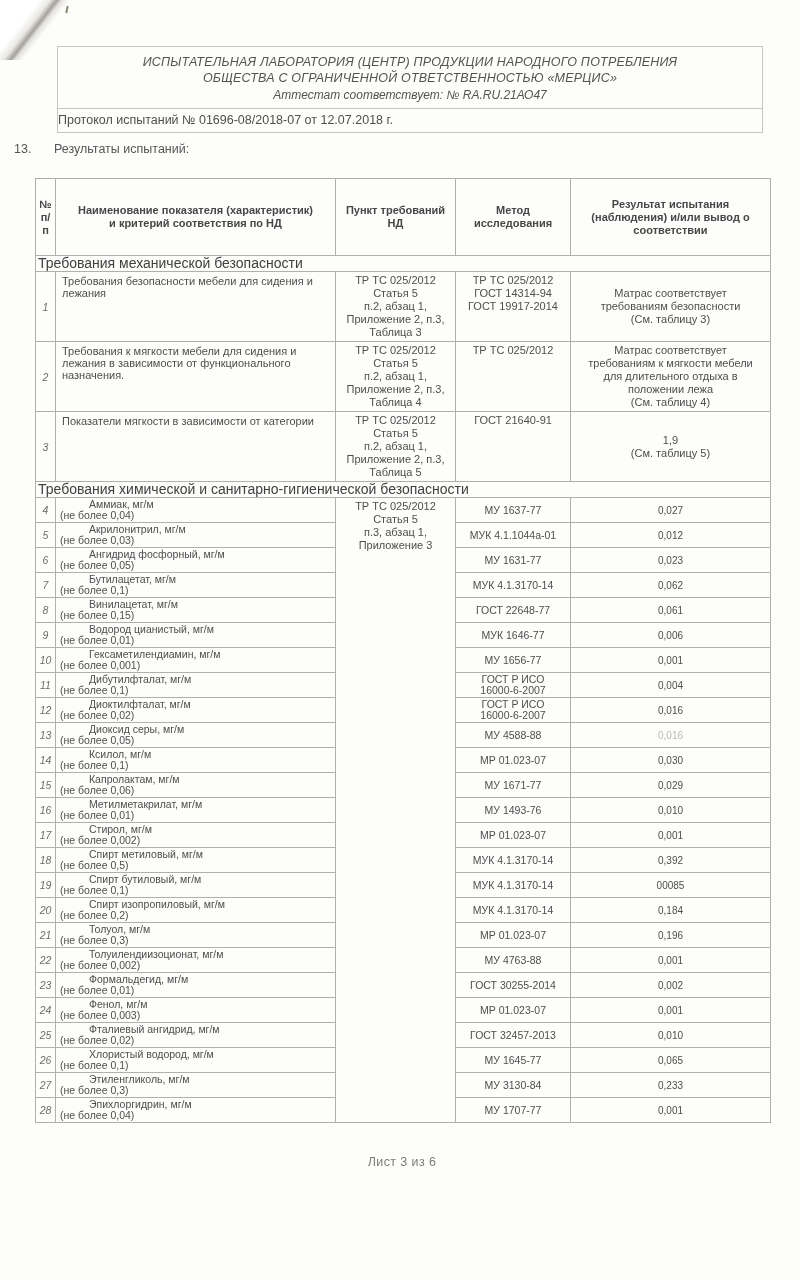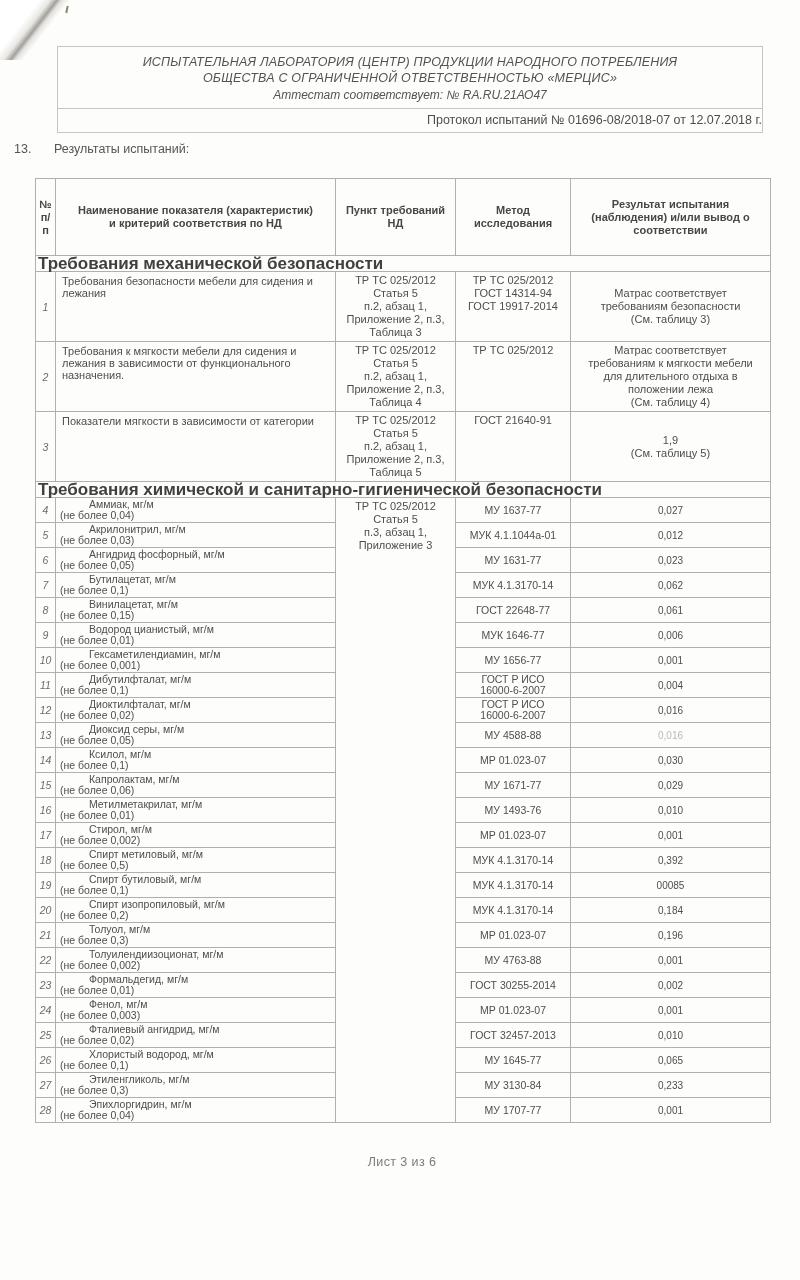--- a/index.html
+++ b/index.html
@@ -12,37 +12,37 @@
     position:absolute;left:0;top:0;width:70px;height:60px;
     background:linear-gradient(128deg,#ffffff 34%,#e9e8e4 43%,#a3a19b 49%,#e3e2de 53%,rgba(255,255,255,0) 60%);
   }
   .speck{position:absolute;left:66px;top:6px;width:2px;height:7px;background:#6b6b4e;transform:rotate(12deg);opacity:.8;}
 
   
   .hdr-box{position:absolute;left:57px;top:46px;width:704px;border:1px solid #c7c5bf;background:#fdfdfb;}
   .hdr-top{padding:7px 14px 5px;text-align:center;font-style:italic;color:#555351;}
   .hdr-line{font-size:12.5px;line-height:16px;letter-spacing:.2px;}
   .hdr-line3{font-size:12px;line-height:16px;margin-top:1px;}
-  .hdr-protocol{border-top:1px solid #c7c5bf;text-align:right;font-size:12.5px;color:#504e4c;padding:4px 0 5px;}
+  .hdr-protocol{border-top:1px solid #c7c5bf;text-align:left;font-size:12.5px;color:#504e4c;padding:4px 0 5px;}
 
   .results-caption{position:absolute;left:14px;top:142px;font-size:12.5px;color:#555;}
   .results-caption .no{display:inline-block;width:40px;}
 
   
   table.results{
     position:absolute;left:35px;top:178px;width:735px;
     border-collapse:collapse;table-layout:fixed;background:transparent;
   }
   table.results th, table.results td{border:1px solid #b3b0aa;}
   table.results th{
     font-weight:bold;font-size:11px;line-height:13px;color:#474747;
     text-align:center;vertical-align:middle;height:72px;white-space:pre-line;padding:2px;
   }
   td.section-td{
-    font-weight:bold;font-size:17px;color:#404040;padding:1px 2px;line-height:13px;
+    font-weight:normal;font-size:14px;color:#404040;padding:1px 2px;line-height:13px;
   }
   td.num{font-style:italic;text-align:center;font-size:10.5px;color:#6c6c6c;vertical-align:middle;}
   td.name-m{font-size:11px;line-height:12px;vertical-align:top;padding:3px 6px 2px 6px;}
   td.clause, td.method-m{
     text-align:center;font-size:11px;line-height:13px;vertical-align:top;
     padding:2px 1px;white-space:pre-line;
   }
   td.result-m{
     text-align:center;font-size:11px;line-height:13px;vertical-align:middle;
     padding:2px 4px;white-space:pre-line;

